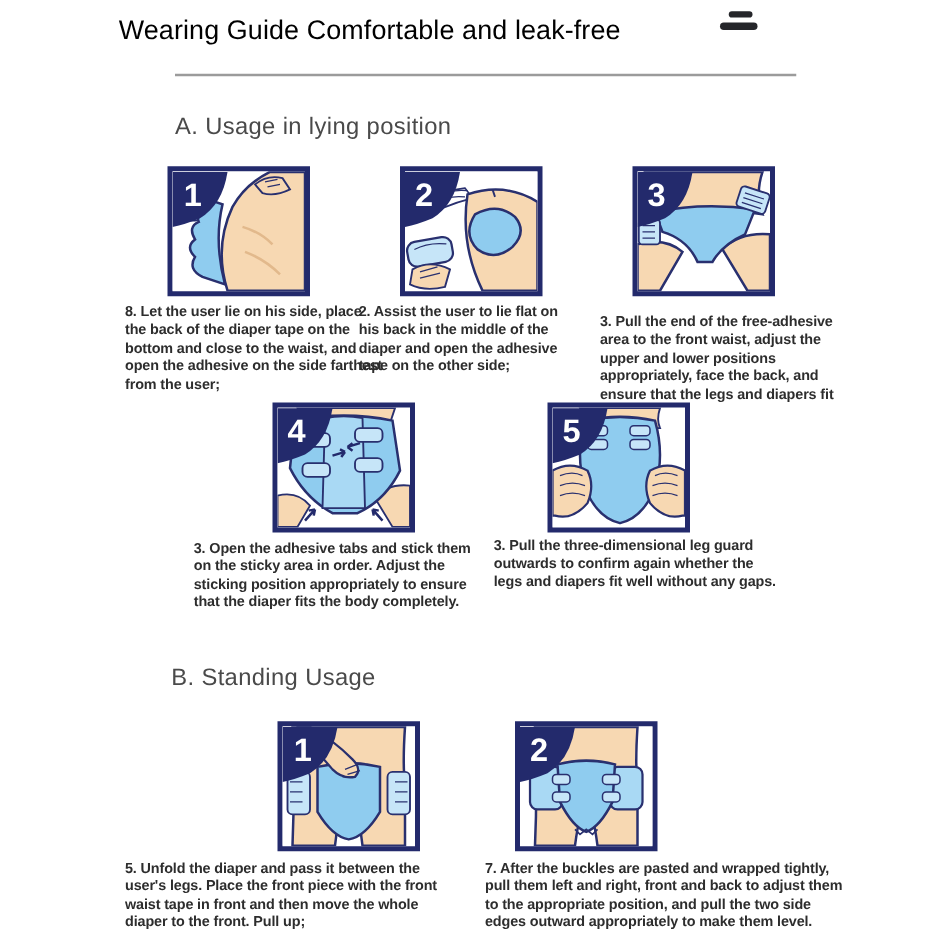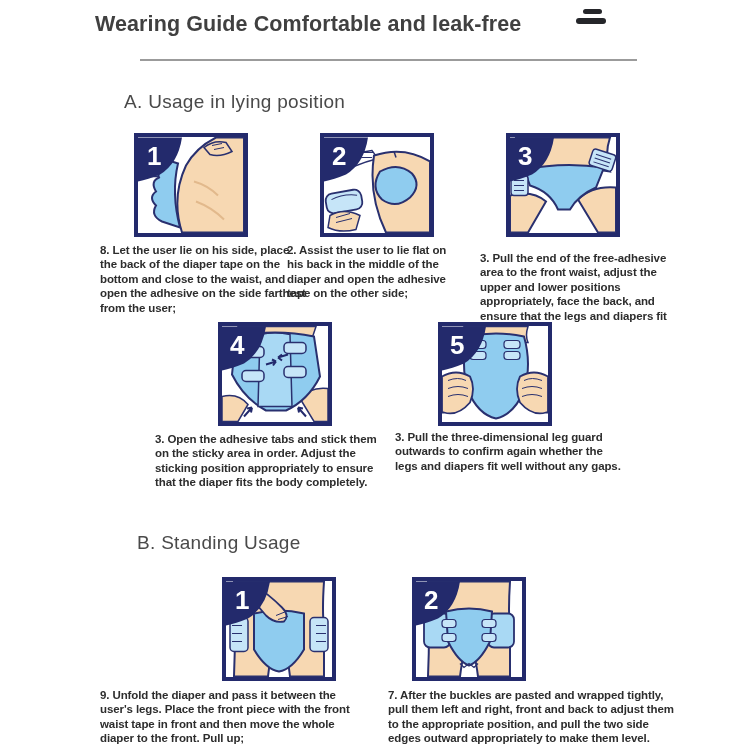--- a/index.html
+++ b/index.html
@@ -1,40 +1,40 @@
 <!DOCTYPE html>
 <html><head>
 <meta charset="utf-8">
 <style>
   *{margin:0;padding:0;box-sizing:border-box}
   html,body{width:750px;height:750px}
   body{background:#ffffff;font-family:"Liberation Sans",sans-serif;position:relative;overflow:hidden}
   .abs{position:absolute}
-  .title{left:95px;top:12px;font-size:21.5px;font-weight:700;color:#404040;letter-spacing:.1px}
+  .title{left:95px;top:12px;font-size:21.5px;font-weight:400;color:#000000;letter-spacing:.1px}
   .menu-icon{left:576px;top:8px;width:32px;height:18px;cursor:pointer}
   .menu-icon .b1{position:absolute;left:7px;top:1px;width:19px;height:5px;background:#25262a;border-radius:3px}
   .menu-icon .b2{position:absolute;left:0;top:10px;width:30px;height:6px;background:#25262a;border-radius:3px}
   .divider{left:140px;top:59px;width:497px;height:2px;background:#9b9b9b}
   .sec-heading{font-size:19px;color:#4a4a4a;font-weight:500;letter-spacing:.3px}
   .card{position:absolute;width:114px;height:104px;border:4px solid #232a6c;background:#fff}
   .card svg{display:block;width:100%;height:100%}
   .badge-num{font-family:"Liberation Sans",sans-serif;font-weight:bold}
   .caption{position:absolute;font-size:11.5px;line-height:1.26;color:#2d2d2d;font-weight:600;letter-spacing:-.1px}
 </style>
 </head>
 <body>
 
 <div class="abs title">Wearing Guide Comfortable and leak-free</div>
 <div class="abs menu-icon">
   <div class="b1"></div>
   <div class="b2"></div>
 </div>
 <div class="abs divider"></div>
 
-<div class="abs sec-heading" style="left:124px;top:91px">A. Usage in lying position</div>
+<div class="abs sec-heading" style="left:140px;top:91px">A. Usage in lying position</div>
 
 <div class="card" style="left:134px;top:133px">
   <svg viewBox="0 0 106 95">
     <rect width="106" height="95" fill="#fff"></rect>
     <path d="M44 95 Q33 60 48 28 Q58 10 78 0 L106 0 L106 95 Z" fill="#f7d8b2" stroke="#29306f" stroke-width="2"></path>
     <path d="M56 44 Q70 48 80 58 M58 64 Q74 70 86 82" stroke="#e2b98c" stroke-width="2" fill="none"></path>
     <path d="M66 10 Q76 2 88 5 L94 14 Q82 20 72 17 Z" fill="#f7d8b2" stroke="#29306f" stroke-width="1.5"></path>
     <path d="M74 8 L84 6 M76 12 L86 10" stroke="#29306f" stroke-width="1"></path>
     <path d="M28 22 Q16 28 21 40 Q12 44 18 54 Q10 60 18 68 Q12 78 24 84 L42 90 Q33 56 40 26 Z" fill="#8fccef" stroke="#29306f" stroke-width="2"></path>
     <rect x="3" y="24" width="18" height="15" rx="3" fill="#c6e5f8" stroke="#29306f" stroke-width="1.5"></rect>
@@ -155,14 +155,14 @@
     <path d="M44 82 L48 86 L53 82 L58 86 L62 82" stroke="#29306f" stroke-width="1.3" fill="none"></path>
     <rect x="26" y="38" width="14" height="8" rx="3" fill="#c6e5f8" stroke="#29306f" stroke-width="1.2"></rect>
     <rect x="26" y="52" width="14" height="8" rx="3" fill="#c6e5f8" stroke="#29306f" stroke-width="1.2"></rect>
     <rect x="66" y="38" width="14" height="8" rx="3" fill="#c6e5f8" stroke="#29306f" stroke-width="1.2"></rect>
     <rect x="66" y="52" width="14" height="8" rx="3" fill="#c6e5f8" stroke="#29306f" stroke-width="1.2"></rect>
     <path d="M0 0 H44 Q40 26 22 37 Q10 42 0 44 Z" fill="#232a6c"></path>
     <text class="badge-num" x="8" y="27" font-size="26" fill="#fff">2</text>
   </svg>
 </div>
 
-<div class="caption" style="left:100px;top:688px;width:268px">9. Unfold the diaper and pass it between the user's legs. Place the front piece with the front waist tape in front and then move the whole diaper to the front. Pull up;</div>
+<div class="caption" style="left:100px;top:688px;width:268px">5. Unfold the diaper and pass it between the user's legs. Place the front piece with the front waist tape in front and then move the whole diaper to the front. Pull up;</div>
 <div class="caption" style="left:388px;top:688px;width:292px">7. After the buckles are pasted and wrapped tightly, pull them left and right, front and back to adjust them to the appropriate position, and pull the two side edges outward appropriately to make them level.</div>
 
 </body></html>

